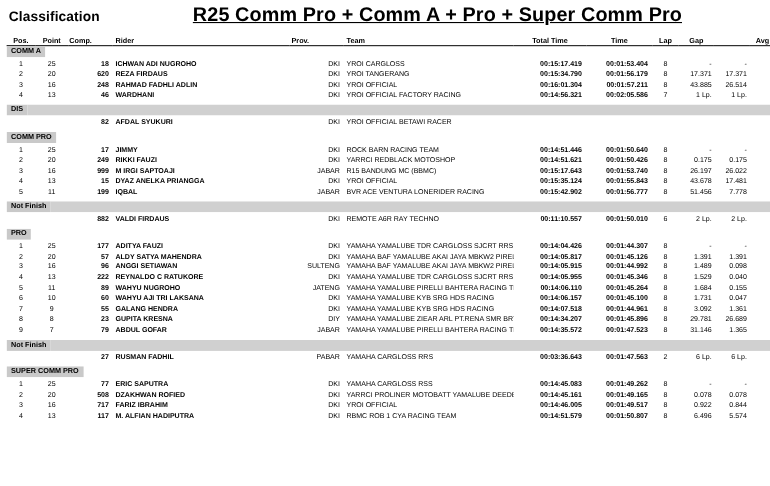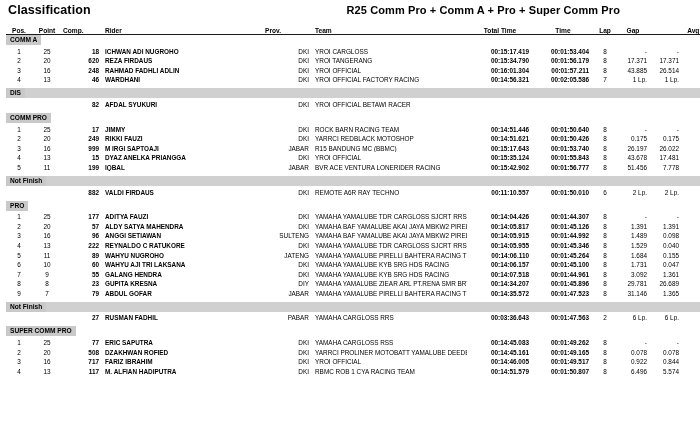--- a/index.html
+++ b/index.html
@@ -29,24 +29,25 @@
     padding-top: 3px;
     padding-left: 2px;
     padding-right: 2px;
   }
   .doc-title {
     font-size: 12.5px;
     font-weight: bold;
     letter-spacing: 0.1px;
   }
   .event-title {
-    font-size: 11px;
+    font-size: 18px;
     font-weight: bold;
     letter-spacing: 0.1px;
     text-align: center;
+    text-decoration: underline;
   }
   
   table.results {
     width: 100%;
     border-collapse: collapse;
     table-layout: fixed;
     font-size: 6.4px;
     margin-top: 6px;
   }
   table.results td, table.results th {

